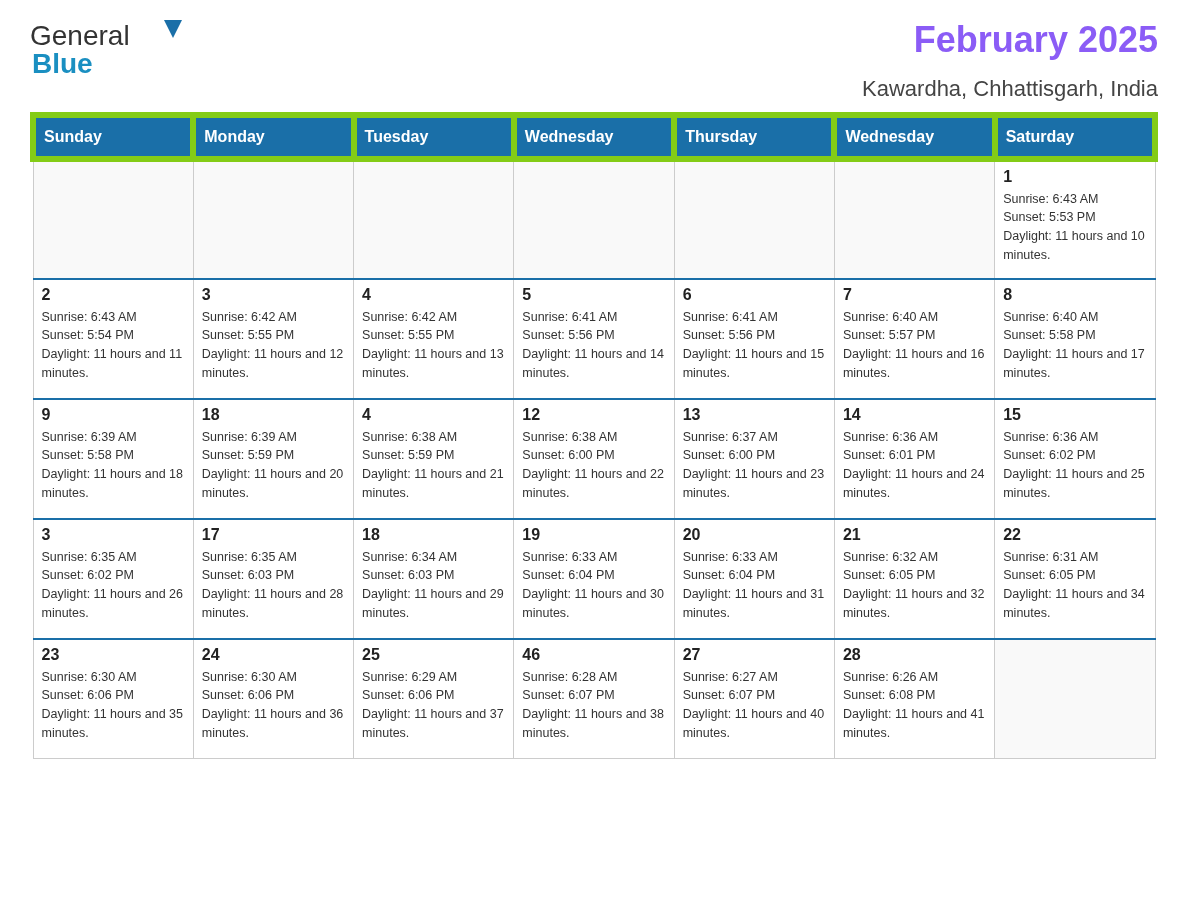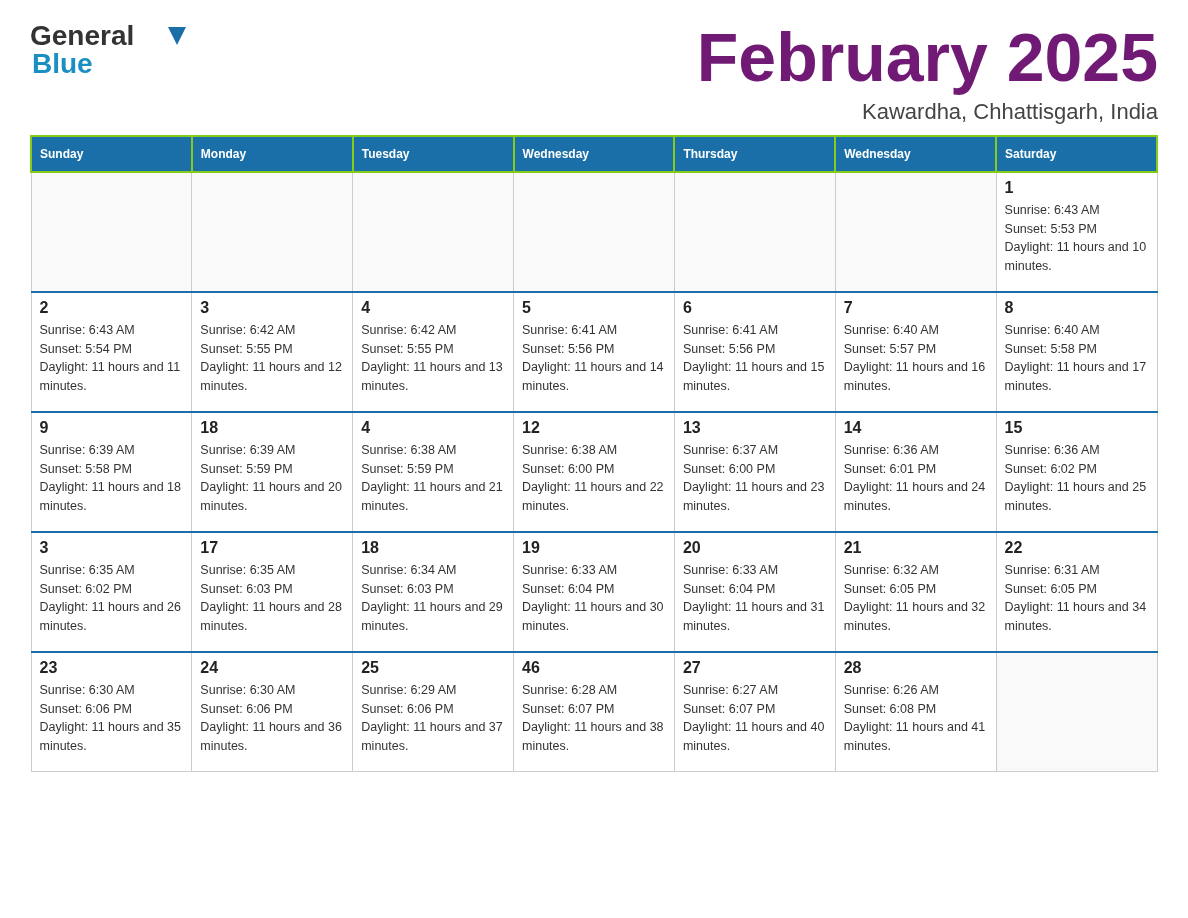--- a/index.html
+++ b/index.html
@@ -16,61 +16,61 @@
       align-items: flex-start;
       margin-bottom: 10px;
     }
     .logo {
       display: flex;
       flex-direction: column;
       align-items: flex-start;
     }
     .logo-text {
       font-size: 28px;
-      font-weight: bold;
+      font-weight: normal;
       color: #333;
       display: flex;
-      align-items: center;
+      align-items: flex-start;
       gap: 32px;
     }
     .logo-general { color: #333; }
     .logo-blue {
       color: #1a8fc1;
       font-size: 28px;
       font-weight: bold;
       margin-top: -4px;
       padding-left: 2px;
     }
     .title-section {
       text-align: right;
     }
     .month-title {
-      font-size: 68px;
-      font-weight: bold;
-      color: #701a75;
+      font-size: 36px;
+      font-weight: bold;
+      color: #8b5cf6;
       line-height: 1.1;
     }
     .location {
       font-size: 22px;
       color: #444;
-      margin-top: 4px;
+      margin-top: 16px;
     }
     .calendar {
       width: 100%;
       border-collapse: collapse;
       margin-top: 10px;
     }
     .calendar th {
       background-color: #1a6fa8;
       color: #fff;
-      font-size: 12px;
+      font-size: 16px;
       font-weight: bold;
       padding: 10px 8px;
       text-align: left;
-      border: 2px solid #84cc16;
+      border: 6px solid #84cc16;
     }
     .calendar td {
       border: 1px solid #ccc;
       vertical-align: top;
       padding: 6px 8px;
       width: calc(100% / 7);
       height: 120px;
       background: #fff;
       font-size: 13px;
       color: #333;

